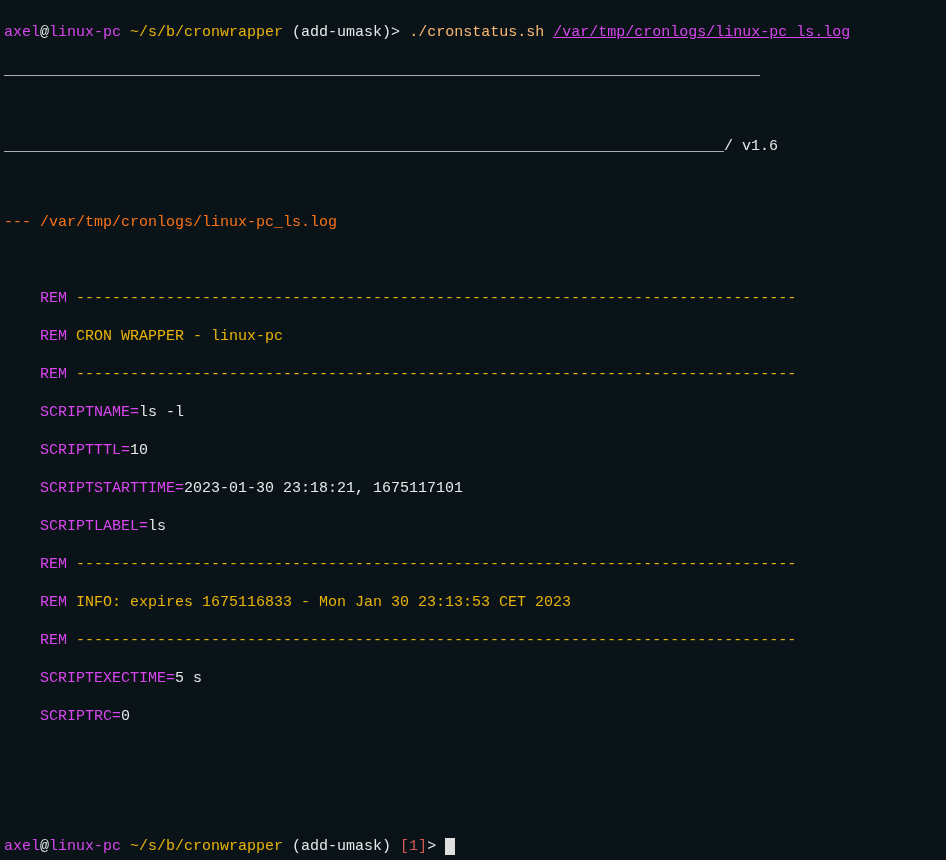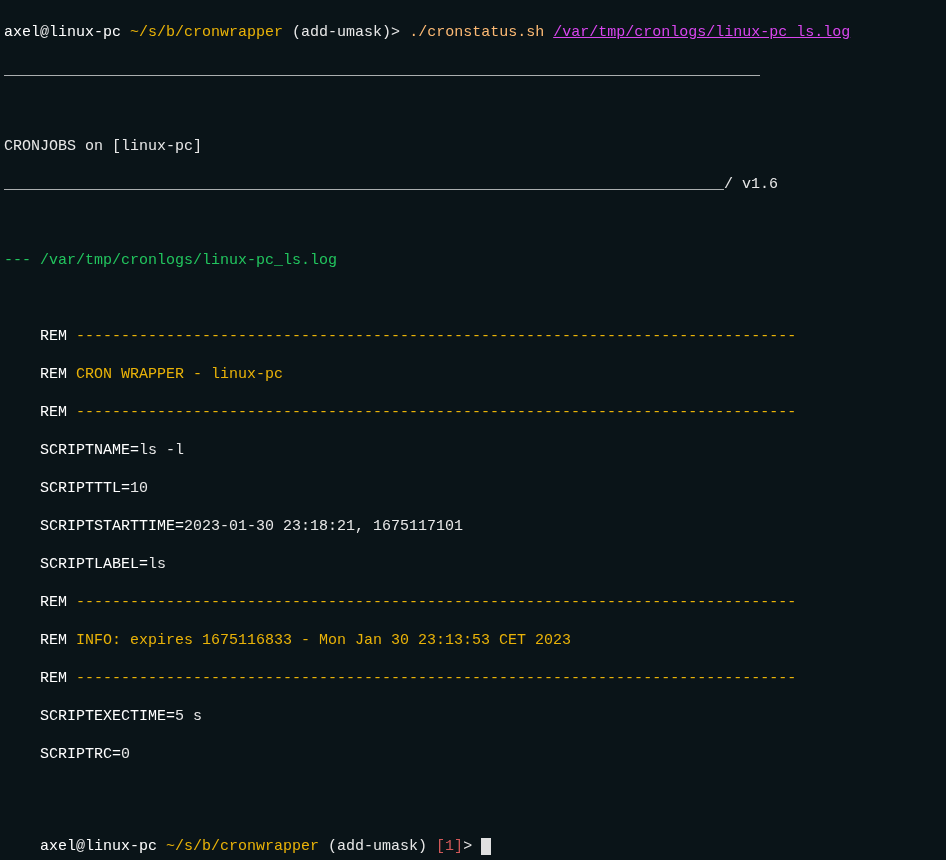--- a/index.html
+++ b/index.html
@@ -15,54 +15,52 @@
       width: 946px;
       height: 860px;
       overflow: hidden;
       padding: 4px;
       position: relative;
     }
     .terminal {
       white-space: pre;
       color: #d8e0dc;
     }
-    .cyan { color: #ffffff; }
+    .cyan { color: #d946ef; }
     .green { color: #eab308; }
-    .orange { color: #22c55e; }
+    .orange { color: #f97316; }
     .white { color: #e8e8e8; }
     .yellow { color: #fdba74; }
     .red { color: #d15858; }
     .blue-underline { color: #d946ef; text-decoration: underline; }
     .cursor {
       display: inline-block;
       width: 10px;
       height: 17px;
       background: #e0e0e0;
       vertical-align: text-top;
     }
     .line {
       margin: 0;
       padding: 0;
       height: 19px;
     }
     .prompt-line {
       position: absolute;
       bottom: 4px;
       left: 4px;
-      margin-left: 36px;
     }
   </style>
 </head>
 <body>
 
 <div class="terminal">
 <div class="line"><span class="cyan">axel</span><span class="white">@</span><span class="cyan">linux-pc</span><span class="green"> ~/s/b/cronwrapper</span><span class="white"> (add-umask)</span><span class="white">&gt;</span><span class="yellow"> ./cronstatus.sh </span><span class="blue-underline">/var/tmp/cronlogs/linux-pc_ls.log</span></div>
 <div class="line white">____________________________________________________________________________________</div>
 <div class="line">&nbsp;</div>
-<div class="line white"><span>CRONJOBS on [</span><span>linux-pc</span><span>]</span></div>
 <div class="line white">________________________________________________________________________________/ v1.6</div>
 <div class="line">&nbsp;</div>
 <div class="line orange">--- /var/tmp/cronlogs/linux-pc_ls.log</div>
 <div class="line">&nbsp;</div>
 <div class="line"><span>    </span><span class="cyan">REM</span><span class="green"> --------------------------------------------------------------------------------</span></div>
 <div class="line"><span>    </span><span class="cyan">REM</span><span class="green"> CRON WRAPPER - linux-pc</span></div>
 <div class="line"><span>    </span><span class="cyan">REM</span><span class="green"> --------------------------------------------------------------------------------</span></div>
 <div class="line"><span>    </span><span class="cyan">SCRIPTNAME=</span><span class="white">ls -l</span></div>
 <div class="line"><span>    </span><span class="cyan">SCRIPTTTL=</span><span class="white">10</span></div>
 <div class="line"><span>    </span><span class="cyan">SCRIPTSTARTTIME=</span><span class="white">2023-01-30 23:18:21, 1675117101</span></div>

